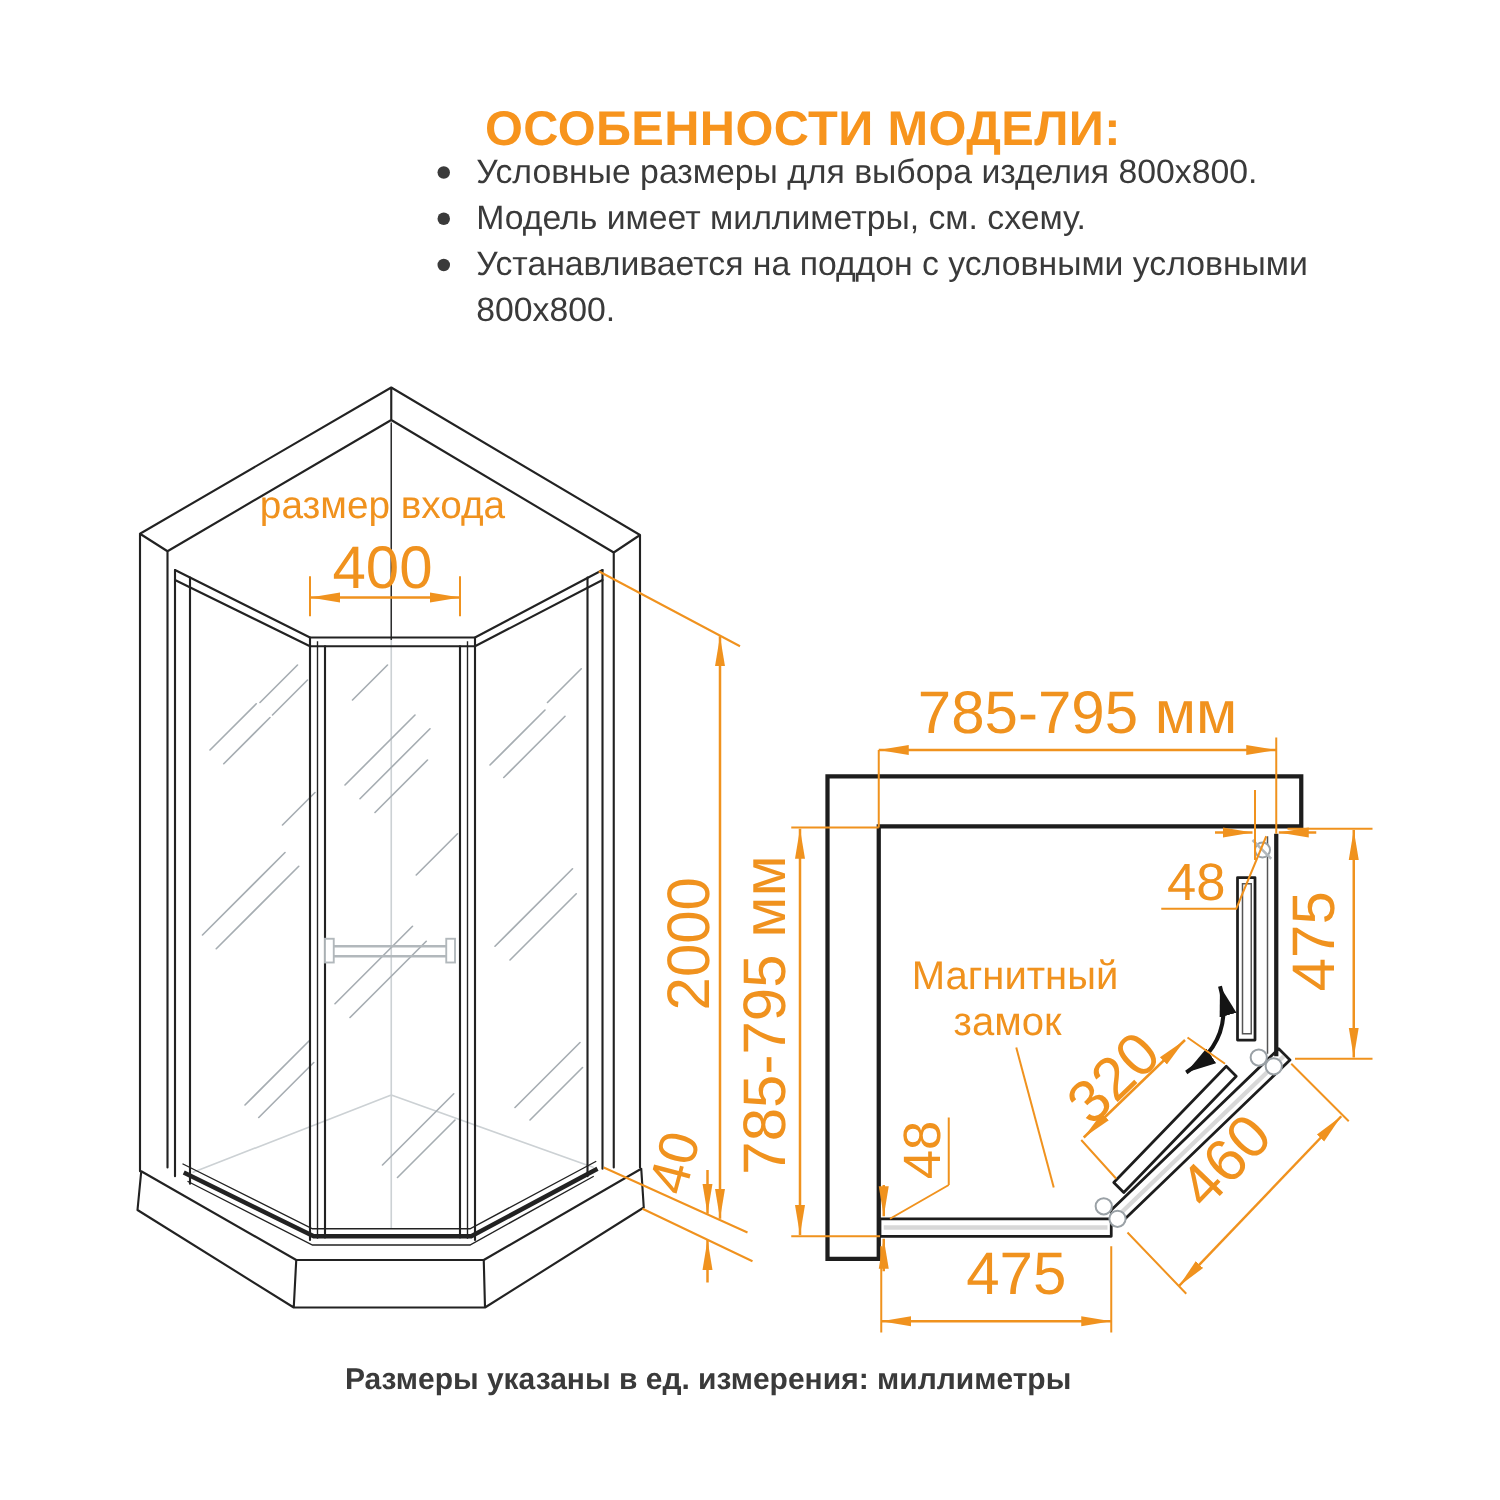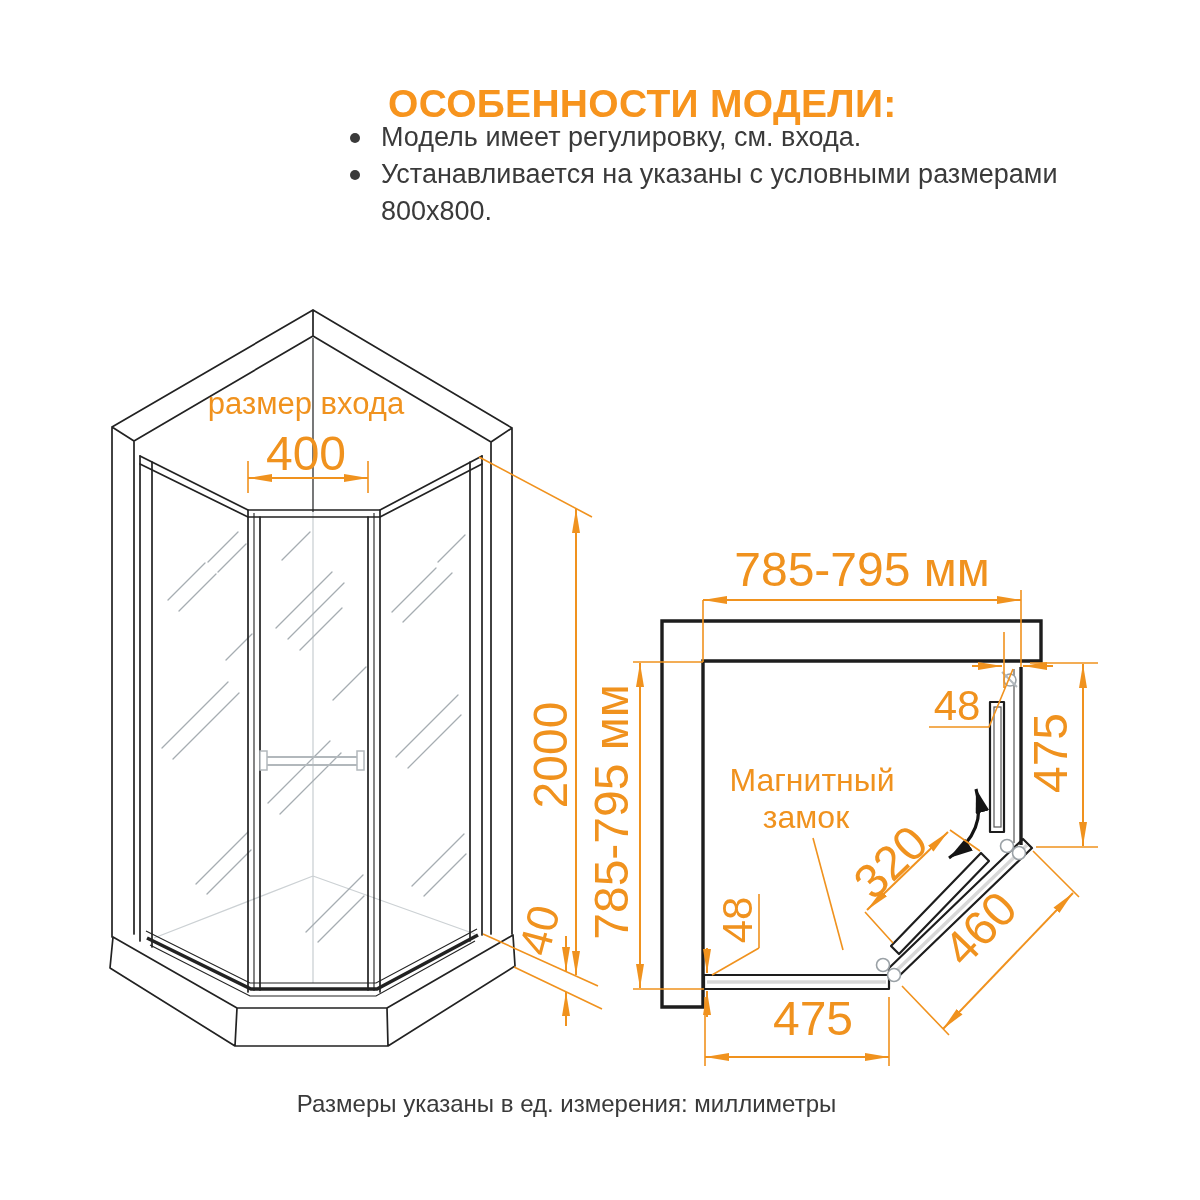--- a/index.html
+++ b/index.html
@@ -7,21 +7,21 @@
   body{width:1200px;height:1200px;background:#fff;position:relative;overflow:hidden;
        font-family:"Liberation Sans","DejaVu Sans",sans-serif;}
   .title{position:absolute;left:388px;top:82px;margin:0;font-size:39px;font-weight:bold;
          color:var(--title);letter-spacing:.3px;}
   ul.features{position:absolute;left:347px;top:119px;width:720px;margin:0;padding:0;
               list-style:none;color:var(--ink);font-size:27px;line-height:37px;}
   ul.features li{padding-left:34px;position:relative;}
   ul.features li::before{content:"";position:absolute;left:3px;top:14px;width:10px;height:10px;
               border-radius:50%;background:var(--ink);}
   .note{position:absolute;left:0;top:1090px;width:1133px;text-align:center;
-        font-size:24px;color:var(--ink);}
+        font-size:24px;color:var(--ink);font-weight:bold;}
   svg.draw{position:absolute;left:0;top:0;}
   
   .bl{stroke:#222;stroke-width:1.7;fill:none;stroke-linejoin:round;stroke-linecap:round;}
   .bl-thin{stroke:#222;stroke-width:1.1;fill:none;}
   .bl-thick{stroke:#222;stroke-width:3.6;fill:none;}
   .bl1{stroke:#555;stroke-width:1.2;fill:none;}
   .bl2{stroke:#1d1d1d;stroke-width:2.2;fill:#fff;stroke-linejoin:round;}
   .bl3{stroke:#1d1d1d;stroke-width:3.4;fill:none;}
   .wall{stroke:#1d1d1d;stroke-width:3.4;fill:#fff;stroke-linejoin:miter;}
   .faint{stroke:#ccd1d4;stroke-width:1.3;fill:none;}
@@ -37,22 +37,23 @@
   text.dim{fill:var(--accent);font-family:"Liberation Sans","DejaVu Sans",sans-serif;}
   .fs48{font-size:48px;}.fs44{font-size:44px;}.fs42{font-size:42px;}
   .fs32{font-size:32px;}.fs31{font-size:31px;}
 </style>
 </head>
 <body>
 
 <h1 class="title">ОСОБЕННОСТИ МОДЕЛИ:</h1>
 
 <ul class="features">
-  <li>Модель имеет регулировку, см. входа.</li>
-  <li>Устанавливается на указаны с условными размерами 800х800.</li>
+  <li>Условные размеры для выбора изделия 800х800.</li>
+  <li>Модель имеет миллиметры, см. схему.</li>
+  <li>Устанавливается на поддон с условными условными 800х800.</li>
 </ul>
 
 <svg class="draw" width="1200" height="1200" viewBox="0 0 1200 1200">
   <defs>
     <marker id="aO" markerUnits="userSpaceOnUse" markerWidth="26" markerHeight="12" refX="24" refY="5" orient="auto-start-reverse">
       <path d="M0,1 L24,5 L0,9 Z" fill="#F0921E"></path>
     </marker>
     <marker id="aB" markerUnits="userSpaceOnUse" markerWidth="30" markerHeight="16" refX="24" refY="7" orient="auto-start-reverse">
       <path d="M0,0 L24,7 L0,14 Z" fill="#141414"></path>
     </marker>

